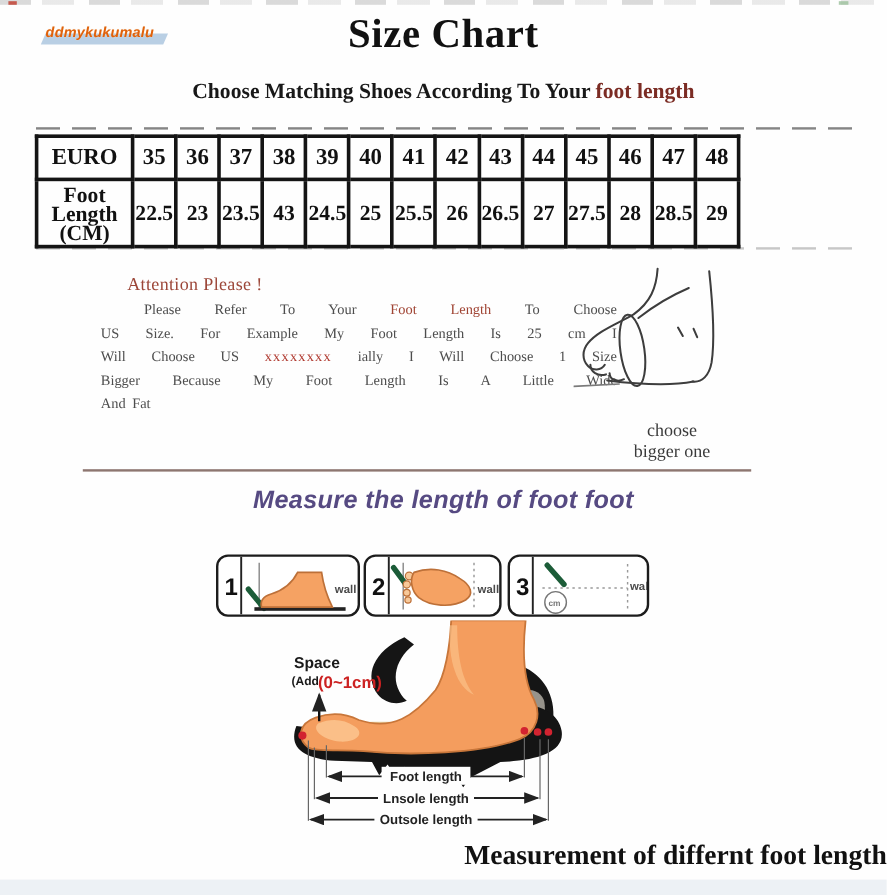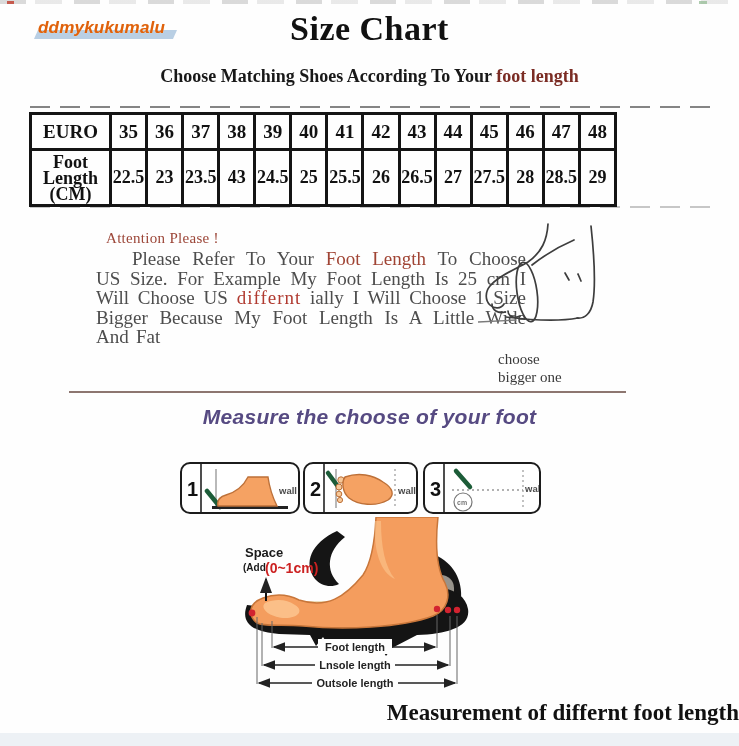--- a/index.html
+++ b/index.html
@@ -21,21 +21,21 @@
 
   
   .watermark{position:absolute;top:18px;left:38px;}
   .watermark .swoosh{
     position:absolute;left:-2px;right:-10px;bottom:-1px;height:9px;
     background:#b9cfe4;transform:skewX(-24deg);
   }
   .watermark .wm-text{
     position:relative;
     font-family:"Liberation Sans", sans-serif;
-    font-weight:700;font-style:italic;font-size:17px;letter-spacing:.2px;
+    font-weight:700;font-style:italic;font-size:12px;letter-spacing:.2px;
     color:#e0610b;text-shadow:0 0 1px #f2e2c8;
   }
 
   .page-title{
     position:absolute;top:10px;left:0;width:739px;text-align:center;
     font-size:34px;font-weight:700;letter-spacing:.5px;color:#111;
   }
   .subtitle{
     position:absolute;top:66px;left:0;width:739px;text-align:center;
     font-size:18px;font-weight:700;color:#181818;
@@ -62,33 +62,33 @@
   tr.euro-row td{height:33px;font-size:19px;}
   tr.len-row td{height:53px;font-size:18px;}
   td.len-head{font-size:15px;line-height:16px;}
 
   
   .att-heading{
     position:absolute;top:230px;left:106px;
     font-size:15px;color:#9c4638;letter-spacing:.3px;
   }
   .att-para{
-    position:absolute;top:249px;left:96px;width:430px;
-    font-size:19px;line-height:19.5px;color:#4d4d4d;word-spacing:2.5px;
+    position:absolute;top:249px;left:84px;width:430px;
+    font-size:12px;line-height:19.5px;color:#4d4d4d;word-spacing:2.5px;
   }
   .att-line{text-align:justify;text-align-last:justify;}
   .att-line.first{text-indent:36px;}
   .att-line.last{text-align-last:left;}
   .att-para .hl{color:#a04434;}
   .att-para .hl2{color:#b03a30;letter-spacing:1px;}
 
   .foot-sketch{position:absolute;top:218px;left:478px;}
 
   .choose-note{
-    position:absolute;top:350px;left:498px;width:124px;text-align:left;
+    position:absolute;top:350px;left:498px;width:124px;text-align:center;
     font-size:15px;line-height:18px;color:#3a3a3a;
   }
 
   .section-divider{
     position:absolute;top:391px;left:69px;width:557px;height:2px;background:#8d7670;
   }
 
   .measure-heading{
     position:absolute;top:405px;left:0;width:739px;text-align:center;
     font-family:"Liberation Sans", sans-serif;
@@ -193,21 +193,21 @@
     <td>29</td>
   </tr>
 </tbody>
   </table>
 
 <div class="att-heading">Attention Please !</div>
 
 <div class="att-para">
   <div class="att-line first"><span>Please Refer To Your </span><span class="hl">Foot Length</span><span> To Choose</span></div>
   <div class="att-line">US Size. For Example My Foot Length Is 25 cm I</div>
-  <div class="att-line"><span>Will Choose US </span><span class="hl2">differnt</span><span> ially I Will Choose 1 Size</span></div>
+  <div class="att-line"><span>Will Choose US </span><span class="hl2">xxxxxxxx</span><span> ially I Will Choose 1 Size</span></div>
   <div class="att-line">Bigger Because My Foot Length Is A Little Wide</div>
   <div class="att-line last">And Fat</div>
 </div>
 
 <svg class="foot-sketch" width="162" height="128" viewBox="0 0 162 128">
   <g fill="none" stroke="#3d3d3d" stroke-width="1.7" stroke-linecap="round">
     <path d="M70,6 C69,22 64,34 50,44 C36,52 20,58 12,68 C7,74 7,82 12,87 C16,91 23,91 26,86"></path>
     <path d="M14,86 C14,92 20,96 27,94"></path>
     <path d="M30,93 C30,98 36,101 42,98"></path>
     <path d="M28,99 C60,103 84,103 100,100"></path>
@@ -220,21 +220,21 @@
   </g>
 </svg>
 
 <div class="choose-note">
   <div>choose</div>
   <div>bigger one</div>
 </div>
 
 <div class="section-divider"></div>
 
-<div class="measure-heading">Measure the choose of your foot</div>
+<div class="measure-heading">Measure the length of foot foot</div>
 
 <div class="step-box step-1">
   <svg width="116" height="48" viewBox="0 0 116 48">
     <text x="5" y="32" font-size="20" font-weight="700" fill="#111">1</text>
     <line x1="19" y1="0" x2="19" y2="48" stroke="#222" stroke-width="1.6"></line>
     <line x1="34" y1="5" x2="34" y2="43" stroke="#8a8a8a" stroke-width="1.2"></line>
     <g>
       <line x1="25" y1="27" x2="38" y2="43" stroke="#1c5c38" stroke-width="4.5" stroke-linecap="round"></line>
     </g>
     <rect x="30" y="42" width="76" height="3" fill="#222"></rect>

